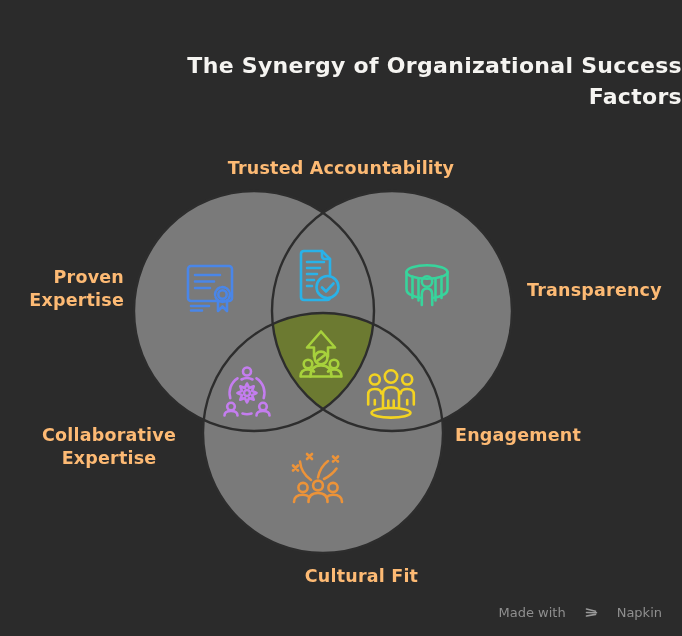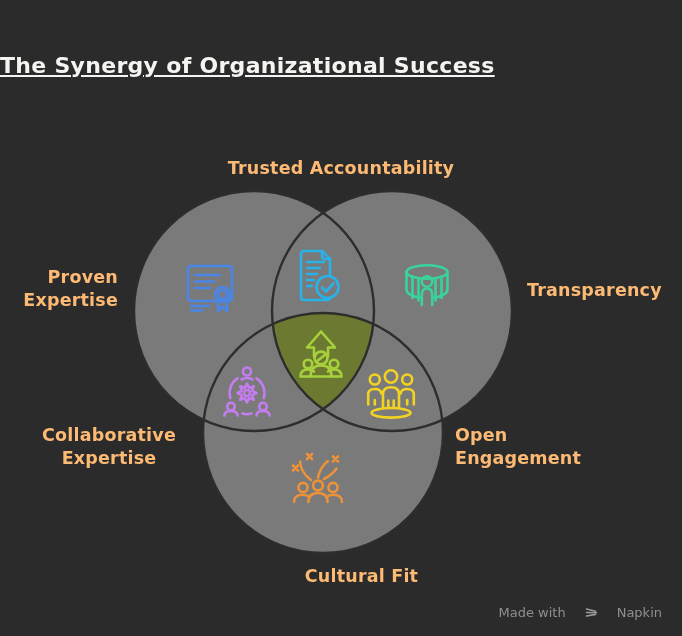--- a/index.html
+++ b/index.html
@@ -3,29 +3,29 @@
 <meta charset="utf-8">
 <style>
   html,body{margin:0;padding:0;}
   .canvas{
     position:relative; width:682px; height:636px;
     background:#2b2b2b; overflow:hidden;
     font-family:"DejaVu Sans","Liberation Sans",sans-serif;
   }
   .title{
     position:absolute; top:50px; left:0; width:682px;
-    text-align:left; color:#f5f4f1; font-size:22px; font-weight:bold;
-    line-height:31px; letter-spacing:.3px;text-decoration:underline;
+    text-align:right; color:#f5f4f1; font-size:22px; font-weight:bold;
+    line-height:31px; letter-spacing:.3px;
   }
   .label{
     position:absolute; color:#fdba74; font-size:17.5px; font-weight:bold;
     line-height:23px; letter-spacing:.2px;
   }
   .lbl-trusted{ top:157px; left:0; width:682px; text-align:center; }
-  .lbl-proven{ top:266px; left:2px;  width:116px; text-align:right; }
+  .lbl-proven{ top:266px; left:8px;  width:116px; text-align:right; }
   .lbl-transparency{ top:279px; left:527px; }
   .lbl-collab{ top:424px; left:16px; width:186px; text-align:center; }
   .lbl-open{ top:424px; left:455px; }
   .lbl-cultural{ top:565px; left:0; width:645px; text-align:center;margin-left:39px; }
   .venn{ position:absolute; top:0; left:0; }
   .watermark{
     position:absolute; right:20px; bottom:16px;
     display:flex; align-items:center; gap:18px;
     color:#8f8f8f; font-size:13px; font-weight:500;text-align:center;
   }
@@ -140,38 +140,38 @@
       <circle cx="40" cy="36" r="4.3"></circle>
       <path d="M47.5,48.5 Q47.5,41.5 40,41.5 Q36,41.5 34,43.5"></path>
       <circle cx="27" cy="30" r="6.4" fill="#6c7a31"></circle>
       <path d="M23.5,32.8 L30.5,27.2"></path>
       <path d="M16.5,48.5 Q16.5,37.5 27,37.5 Q37.5,37.5 37.5,48.5"></path>
     </g>
   </svg>
 
   <div class="title">
     <div>The Synergy of Organizational Success</div>
+    <div>Factors</div>
   </div>
 
   <div class="label lbl-trusted">Trusted Accountability</div>
 
   <div class="label lbl-proven">
     <div>Proven</div>
     <div>Expertise</div>
   </div>
 
   <div class="label lbl-transparency">Transparency</div>
 
   <div class="label lbl-collab">
     <div>Collaborative</div>
     <div>Expertise</div>
   </div>
 
   <div class="label lbl-open">
-    <div>Open</div>
     <div>Engagement</div>
   </div>
 
   <div class="label lbl-cultural">Cultural Fit</div>
 
   <div class="watermark">
     <span>Made with</span>
     <svg width="15" height="13" viewBox="0 0 15 13">
       <g fill="none" stroke="#9a9a9a" stroke-width="1.6" stroke-linecap="round">
         <path d="M2.5,3 L11.5,5.2"></path>

